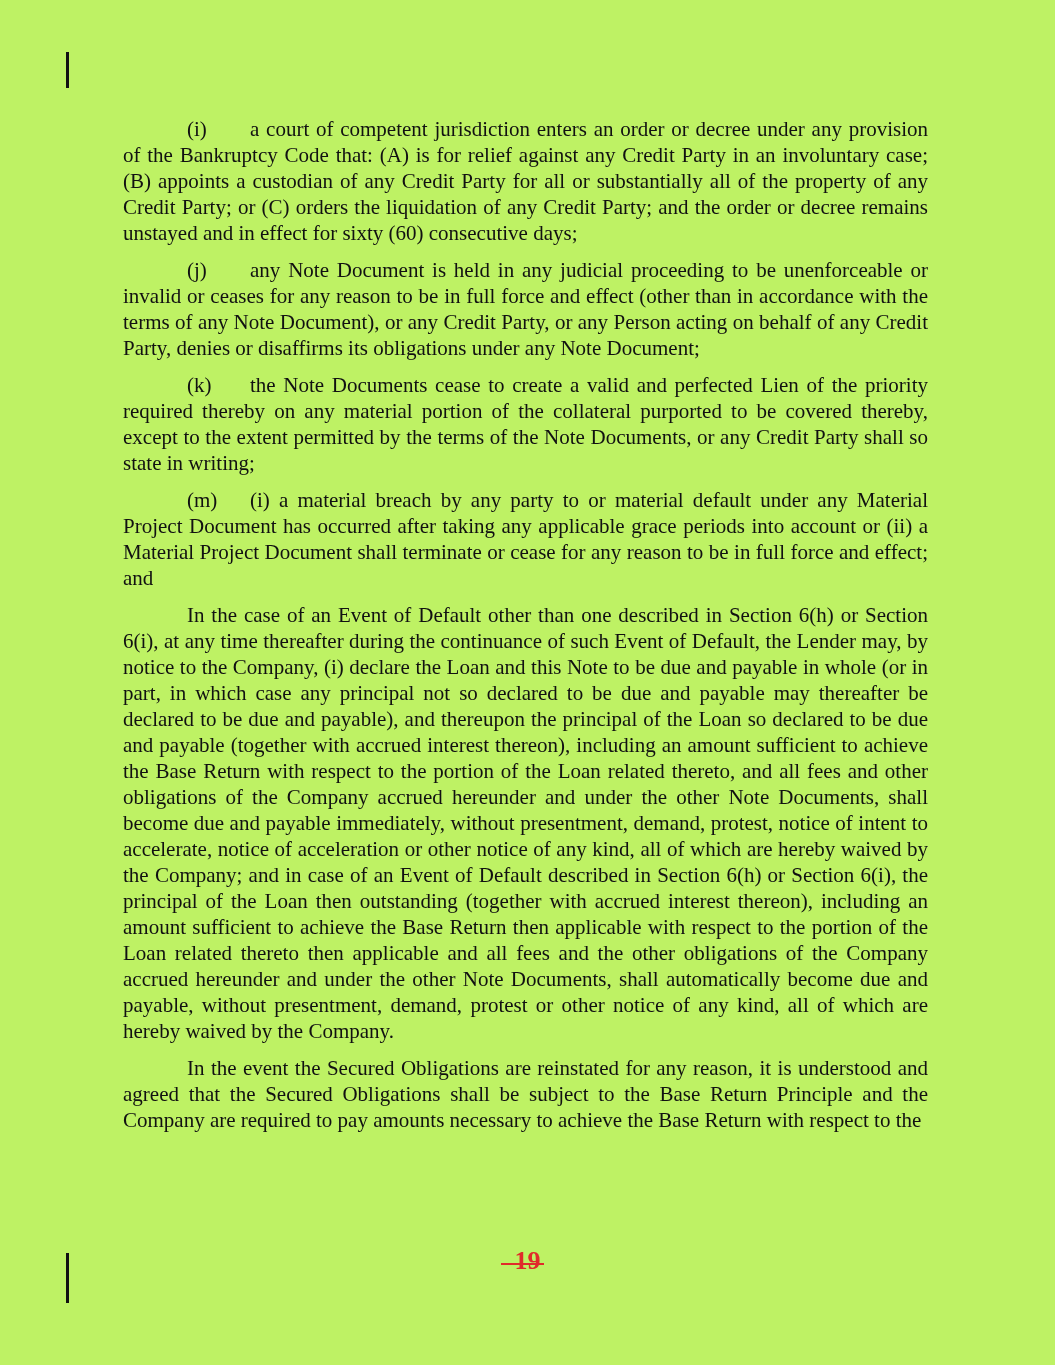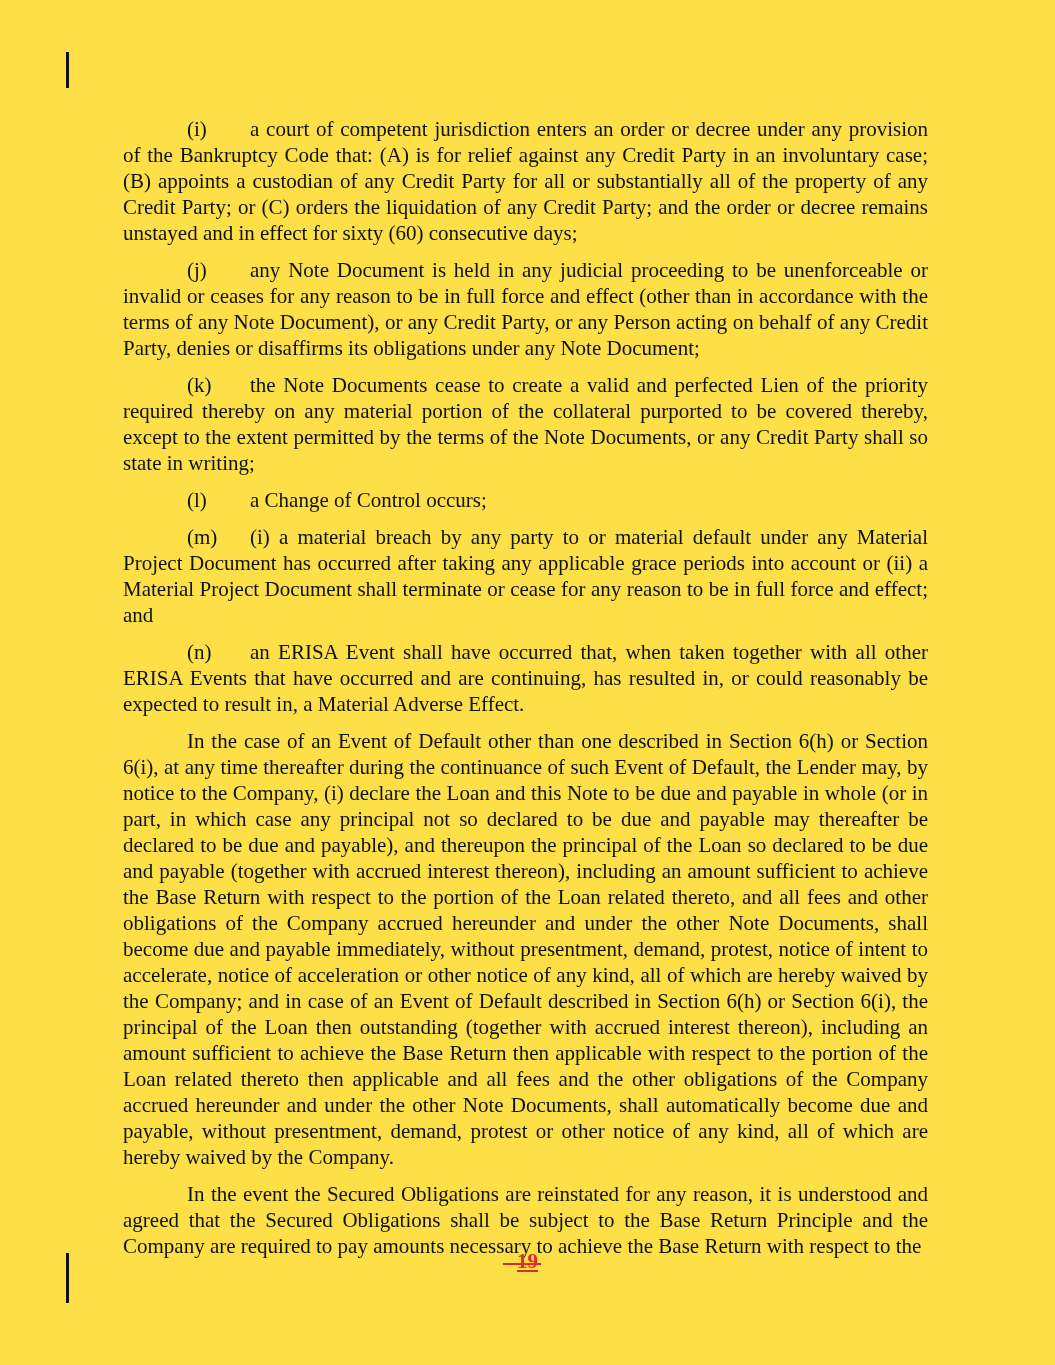--- a/index.html
+++ b/index.html
@@ -1,21 +1,21 @@
 <!DOCTYPE html>
 <html><head>
 <meta charset="utf-8">
 <style>
   html, body { margin: 0; padding: 0; }
   body { background: #ffffff; }
   .page {
     position: relative;
     width: 1055px;
     height: 1365px;
-    background: #fde047;
+    background: #bef264;
     overflow: hidden;
     font-family: "Liberation Serif", serif;
     color: #111111;
   }
   .page-content {
     position: absolute;
     left: 123px;
     top: 116px;
     width: 805px;
     font-size: 21px;
@@ -44,24 +44,23 @@
     position: absolute;
     left: 0;
     right: 0;
     top: 1248px;
     text-align: center;
   }
   .page-number {
     position: relative;
     display: inline-block;
     color: #e02b2b;
-    font-size: 21px;
+    font-size: 26px;
     font-weight: bold;
     line-height: 26px;
-    text-decoration: underline;
   }
   .page-number::after {
     content: "";
     position: absolute;
     left: -14px;
     right: -3px;
     top: 58%;
     height: 2px;
     background: #e02b2b;
   }
@@ -75,25 +74,23 @@
   <div class="change-bar change-bar-bottom"></div>
 
   <div class="page-content">
 
     <p class="para"><span class="plabel">(i)</span><span>a court of competent jurisdiction enters an order or decree under any provision of the Bankruptcy Code that: (A) is for relief against any Credit Party in an involuntary case; (B) appoints a custodian of any Credit Party for all or substantially all of the property of any Credit Party; or (C) orders the liquidation of any Credit Party; and the order or decree remains unstayed and in effect for sixty (60) consecutive days;</span></p>
 
     <p class="para"><span class="plabel">(j)</span><span>any Note Document is held in any judicial proceeding to be unenforceable or invalid or ceases for any reason to be in full force and effect (other than in accordance with the terms of any Note Document), or any Credit Party, or any Person acting on behalf of any Credit Party, denies or disaffirms its obligations under any Note Document;</span></p>
 
     <p class="para"><span class="plabel">(k)</span><span>the Note Documents cease to create a valid and perfected Lien of the priority required thereby on any material portion of the collateral purported to be covered thereby, except to the extent permitted by the terms of the Note Documents, or any Credit Party shall so state in writing;</span></p>
 
-    <p class="para"><span class="plabel">(l)</span><span>a Change of Control occurs;</span></p>
 
     <p class="para"><span class="plabel">(m)</span><span>(i) a material breach by any party to or material default under any Material Project Document has occurred after taking any applicable grace periods into account or (ii) a Material Project Document shall terminate or cease for any reason to be in full force and effect; and</span></p>
 
-    <p class="para"><span class="plabel">(n)</span><span>an ERISA Event shall have occurred that, when taken together with all other ERISA Events that have occurred and are continuing, has resulted in, or could reasonably be expected to result in, a Material Adverse Effect.</span></p>
 
     <p class="para"><span>In the case of an Event of Default other than one described in </span><span class="u">Section 6(h)</span><span> or </span><span class="u">Section 6(i)</span><span>, at any time thereafter during the continuance of such Event of Default, the Lender may, by notice to the Company, (i) declare the Loan and this Note to be due and payable in whole (or in part, in which case any principal not so declared to be due and payable may thereafter be declared to be due and payable), and thereupon the principal of the Loan so declared to be due and payable (together with accrued interest thereon), including an amount sufficient to achieve the Base Return with respect to the portion of the Loan related thereto, and all fees and other obligations of the Company accrued hereunder and under the other Note Documents, shall become due and payable immediately, without presentment, demand, protest, notice of intent to accelerate, notice of acceleration or other notice of any kind, all of which are hereby waived by the Company; and in case of an Event of Default described in </span><span class="u">Section 6(h)</span><span> or </span><span class="u">Section 6(i)</span><span>, the principal of the Loan then outstanding (together with accrued interest thereon), including an amount sufficient to achieve the Base Return then applicable with respect to the portion of the Loan related thereto then applicable and all fees and the other obligations of the Company accrued hereunder and under the other Note Documents, shall automatically become due and payable, without presentment, demand, protest or other notice of any kind, all of which are hereby waived by the Company.</span></p>
 
     <p class="para"><span>In the event the Secured Obligations are reinstated for any reason, it is understood and agreed that the Secured Obligations shall be subject to the Base Return Principle and the Company are required to pay amounts necessary to achieve the Base Return with respect to the</span></p>
 
   </div>
 
   <div class="footer">
     <span class="page-number">19</span>
   </div>

